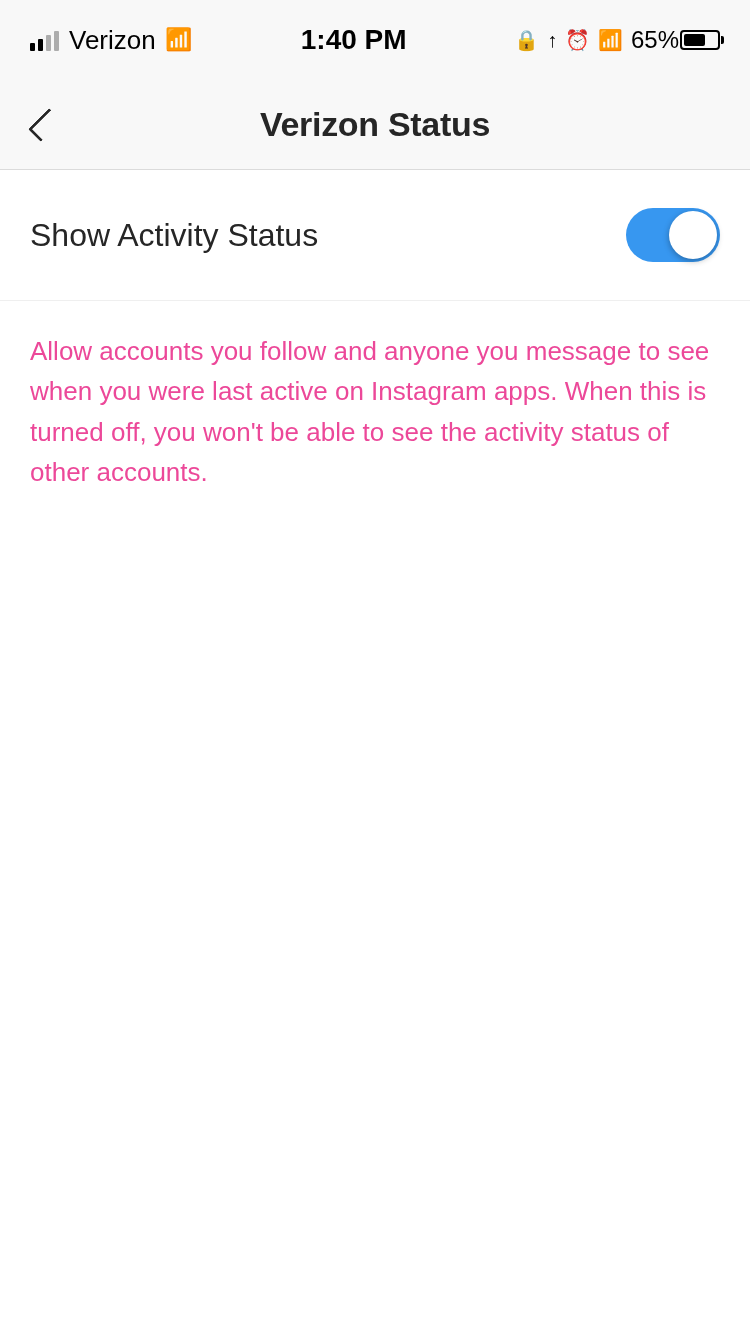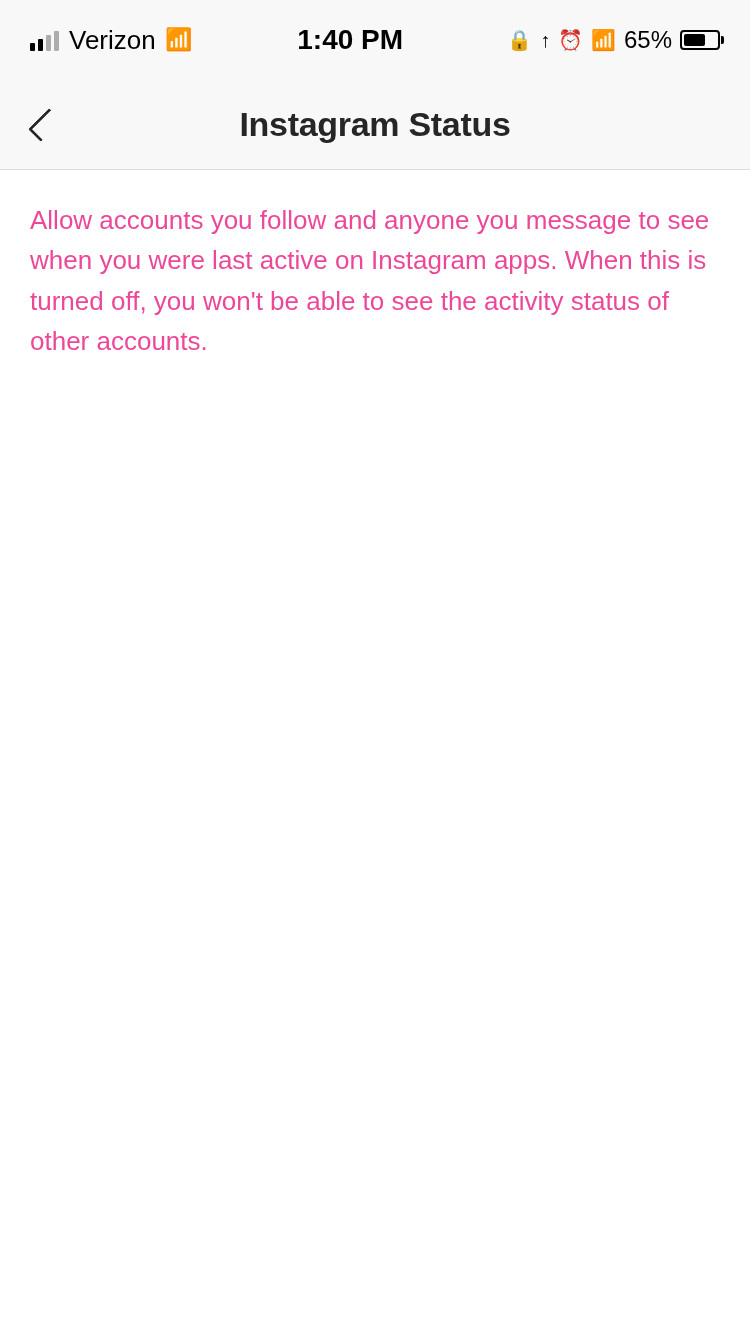--- a/index.html
+++ b/index.html
@@ -72,21 +72,21 @@
     .status-right {
       display: flex;
       align-items: center;
       gap: 8px;
       font-size: 22px;
     }
 
     .battery-container {
       display: flex;
       align-items: center;
-      gap: 8px;
+      gap: 1px;
     }
 
     .battery-percent {
       font-size: 24px;
       font-weight: 500;
     }
 
     .battery-icon {
       width: 40px;
       height: 20px;
@@ -238,22 +238,28 @@
         <div class="battery-fill"></div>
       </div>
     </div>
   </div>
 </div>
 
 <div class="nav-header">
   <button class="back-button" aria-label="Back">
     <div class="back-chevron"></div>
   </button>
-  <h1 class="page-title">Instagram Status</h1>
+  <h1 class="page-title">Verizon Status</h1>
 </div>
 
 <div class="main-content">
 
+  <div class="setting-row">
+    <span class="setting-label">Show Activity Status</span>
+    <button class="toggle-switch" role="switch" aria-checked="true">
+      <div class="toggle-knob"></div>
+    </button>
+  </div>
 
   <div class="description-section">
     <p class="description-text">Allow accounts you follow and anyone you message to see when you were last active on Instagram apps. When this is turned off, you won't be able to see the activity status of other accounts.</p>
   </div>
 </div>
 
 </body></html>

